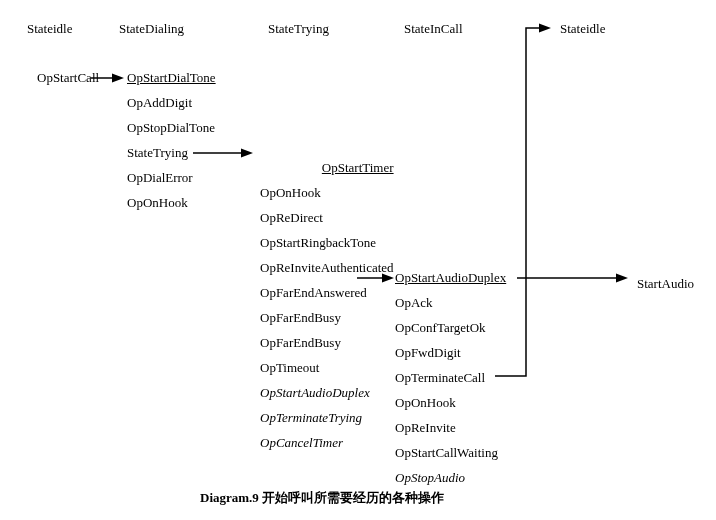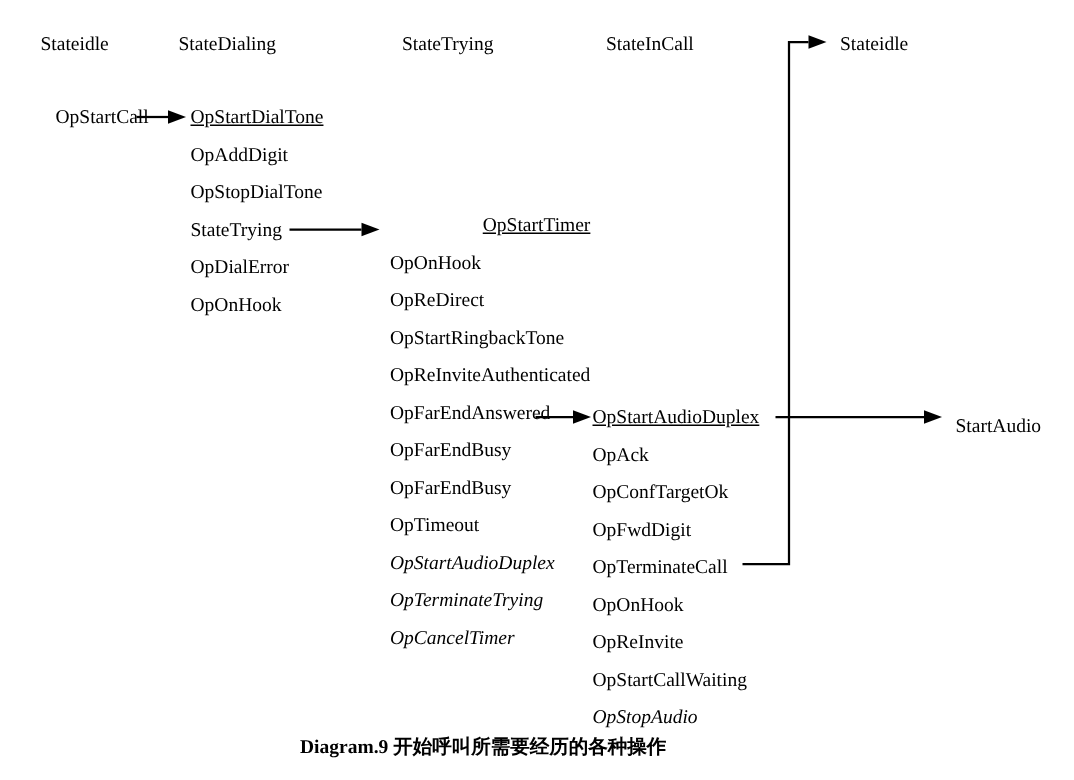--- a/index.html
+++ b/index.html
@@ -71,21 +71,21 @@
 
   <div class="col" style="left:127px; top:65px">
     <div class="op bu">OpStartDialTone</div>
     <div class="op">OpAddDigit</div>
     <div class="op">OpStopDialTone</div>
     <div class="op">StateTrying</div>
     <div class="op">OpDialError</div>
     <div class="op">OpOnHook</div>
   </div>
 
-  <div class="col" style="left:260px; top:137px">
+  <div class="col" style="left:260px; top:155px">
     <div class="op bu">OpStartTimer</div>
     <div class="op">OpOnHook</div>
     <div class="op">OpReDirect</div>
     <div class="op">OpStartRingbackTone</div>
     <div class="op">OpReInviteAuthenticated</div>
     <div class="op">OpFarEndAnswered</div>
     <div class="op">OpFarEndBusy</div>
     <div class="op">OpFarEndBusy</div>
     <div class="op">OpTimeout</div>
     <div class="op it">OpStartAudioDuplex</div>

